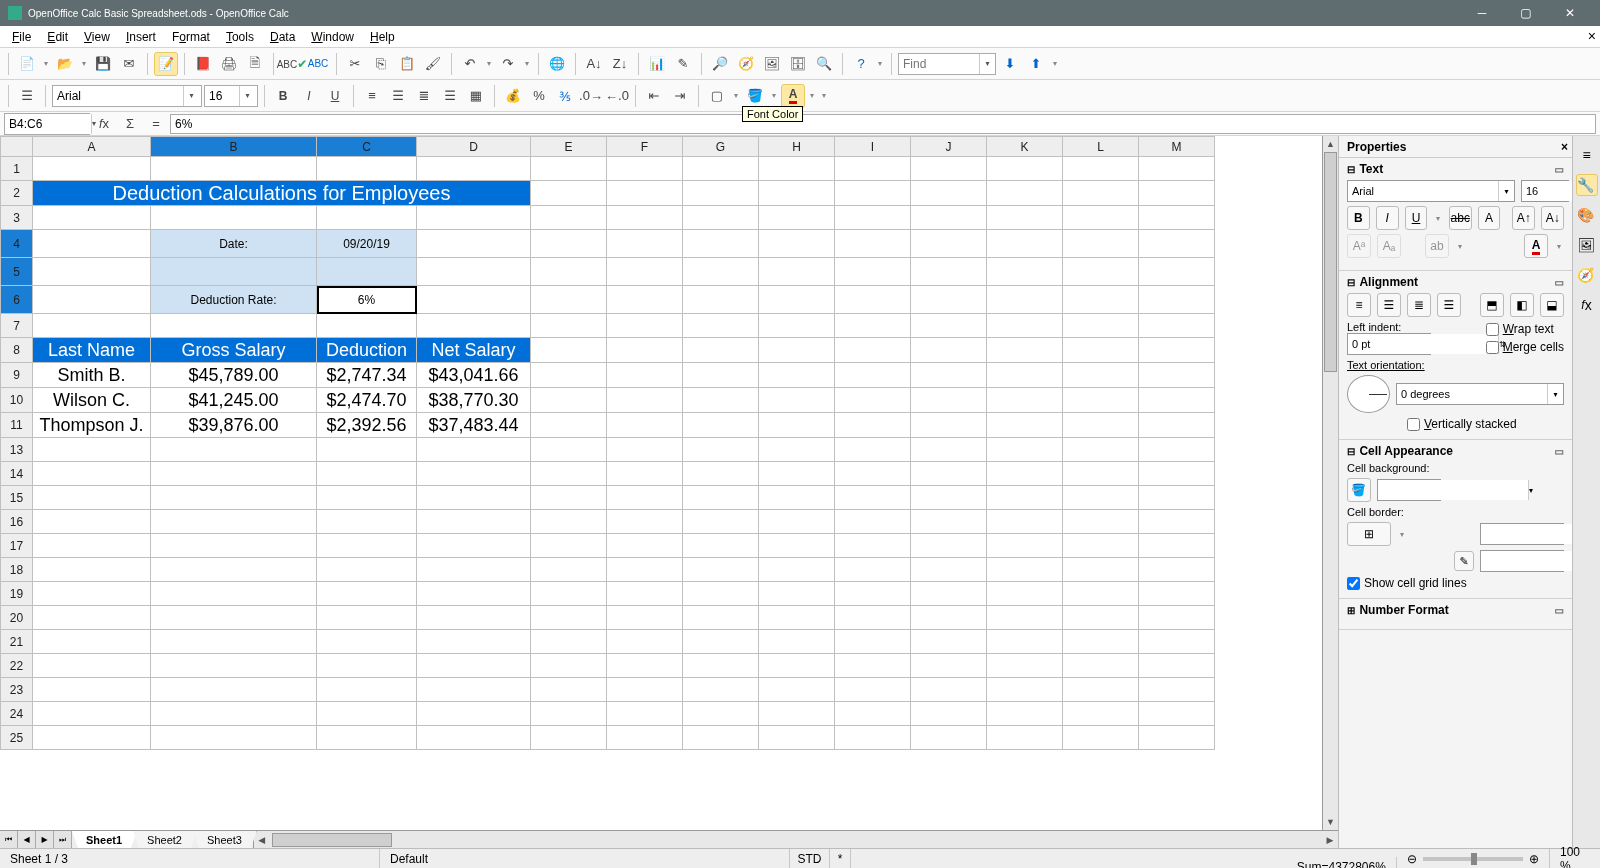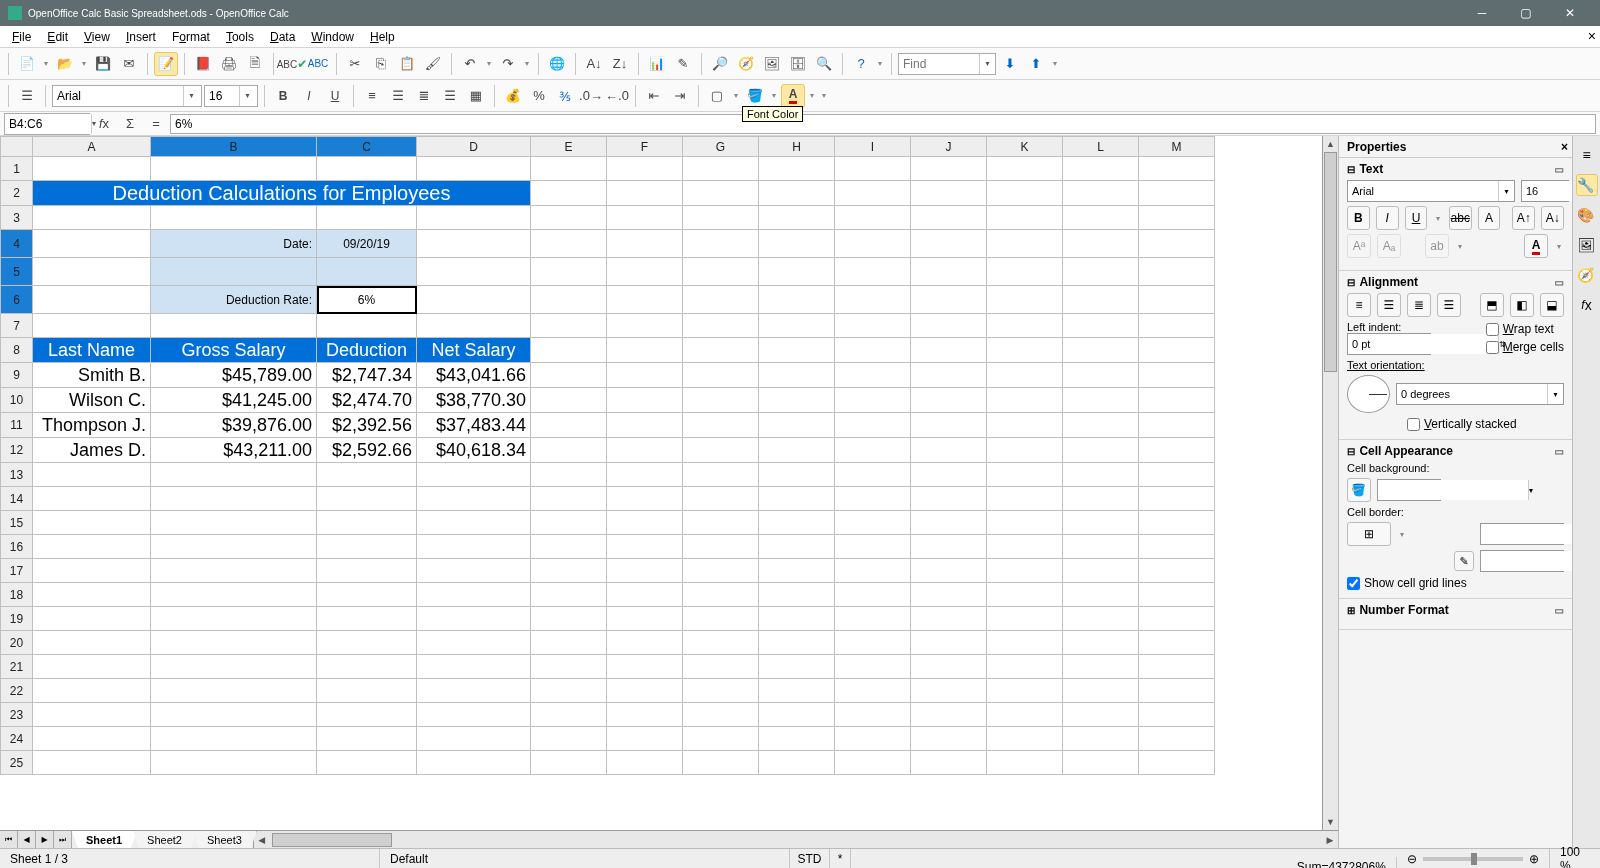--- a/index.html
+++ b/index.html
@@ -54,21 +54,21 @@
 .cA{width:118px}.cB{width:166px}.cC{width:100px}.cD{width:114px}.cE{width:76px}.cF{width:76px}.cG{width:76px}.cH{width:76px}.cI{width:76px}.cJ{width:76px}.cK{width:76px}.cL{width:76px}.cM{width:76px}
 
 th.sel { background:#1a7fd4 !important; color:#fff; }
 .sel-range { background:#cfe2f3 !important; }
 .sel-active { background:#fff !important; outline:2px solid #000; outline-offset:-2px; position:relative; z-index:2; }
 
 
 .row-title td.merged { background:#0070d8; color:#fff; font-size:20px; height:28px; text-align:center; font-family:Arial; }
 .row-hdr td.datacell { background:#0070d8; color:#fff; font-size:18px; text-align:center; font-family:Arial; }
 .bigcell { font-size:20px; height:28px !important; font-family:Arial; }
-.right { text-align:right; }
+.right { text-align:center; }
 .center{ text-align:center; }
 
 
 .sheettabs { height:18px; background:#eee; border-top:1px solid #999; display:flex; align-items:stretch; position:relative; }
 .tab-nav { display:flex; }
 .tab-nav .nv { width:18px; display:flex; align-items:center; justify-content:center; border-right:1px solid #aaa; font-size:8px; cursor:pointer; background:#e4e4e4; }
 .tab { padding:0 10px; border-right:1px solid #aaa; background:#f4f4f4; display:flex; align-items:center; cursor:pointer; font-size:11px; clip-path:polygon(0 0,100% 0,calc(100% - 6px) 100%,6px 100%); margin-right:-4px; padding:0 14px; }
 .tab.active { background:#fff; font-weight:bold; }
 .hscroll-track { flex:1; background:#e8e8e8; border-left:1px solid #999; display:flex; align-items:center; }
 .hscroll-track .thumb{ height:14px; width:120px; background:#cfcfcf; border:1px solid #999; margin-left:2px;}
@@ -447,36 +447,20 @@
                 <td class="cell cF" id="cell-5-11" style="height: 25px;"></td>
                 <td class="cell cG" id="cell-6-11" style="height: 25px;"></td>
                 <td class="cell cH" id="cell-7-11" style="height: 25px;"></td>
                 <td class="cell cI" id="cell-8-11" style="height: 25px;"></td>
                 <td class="cell cJ" id="cell-9-11" style="height: 25px;"></td>
                 <td class="cell cK" id="cell-10-11" style="height: 25px;"></td>
                 <td class="cell cL" id="cell-11-11" style="height: 25px;"></td>
                 <td class="cell cM" id="cell-12-11" style="height: 25px;"></td>
               </tr>
               <tr>
-                <th class="rowh">12</th>
-                <td class="cell cA right" id="cell-0-12" style="font-size: 18px; font-family: Arial; height: 25px;">James D.</td>
-                <td class="cell cB right" id="cell-1-12" style="font-size: 18px; font-family: Arial; height: 25px;">$43,211.00</td>
-                <td class="cell cC right" id="cell-2-12" style="font-size: 18px; font-family: Arial; height: 25px;">$2,592.66</td>
-                <td class="cell cD right" id="cell-3-12" style="font-size: 18px; font-family: Arial; height: 25px;">$40,618.34</td>
-                <td class="cell cE" id="cell-4-12" style="height: 25px;"></td>
-                <td class="cell cF" id="cell-5-12" style="height: 25px;"></td>
-                <td class="cell cG" id="cell-6-12" style="height: 25px;"></td>
-                <td class="cell cH" id="cell-7-12" style="height: 25px;"></td>
-                <td class="cell cI" id="cell-8-12" style="height: 25px;"></td>
-                <td class="cell cJ" id="cell-9-12" style="height: 25px;"></td>
-                <td class="cell cK" id="cell-10-12" style="height: 25px;"></td>
-                <td class="cell cL" id="cell-11-12" style="height: 25px;"></td>
-                <td class="cell cM" id="cell-12-12" style="height: 25px;"></td>
-              </tr>
-              <tr>
                 <th class="rowh">13</th>
                 <td class="cell cA" id="cell-0-13"></td>
                 <td class="cell cB" id="cell-1-13"></td>
                 <td class="cell cC" id="cell-2-13"></td>
                 <td class="cell cD" id="cell-3-13"></td>
                 <td class="cell cE" id="cell-4-13"></td>
                 <td class="cell cF" id="cell-5-13"></td>
                 <td class="cell cG" id="cell-6-13"></td>
                 <td class="cell cH" id="cell-7-13"></td>
                 <td class="cell cI" id="cell-8-13"></td>

